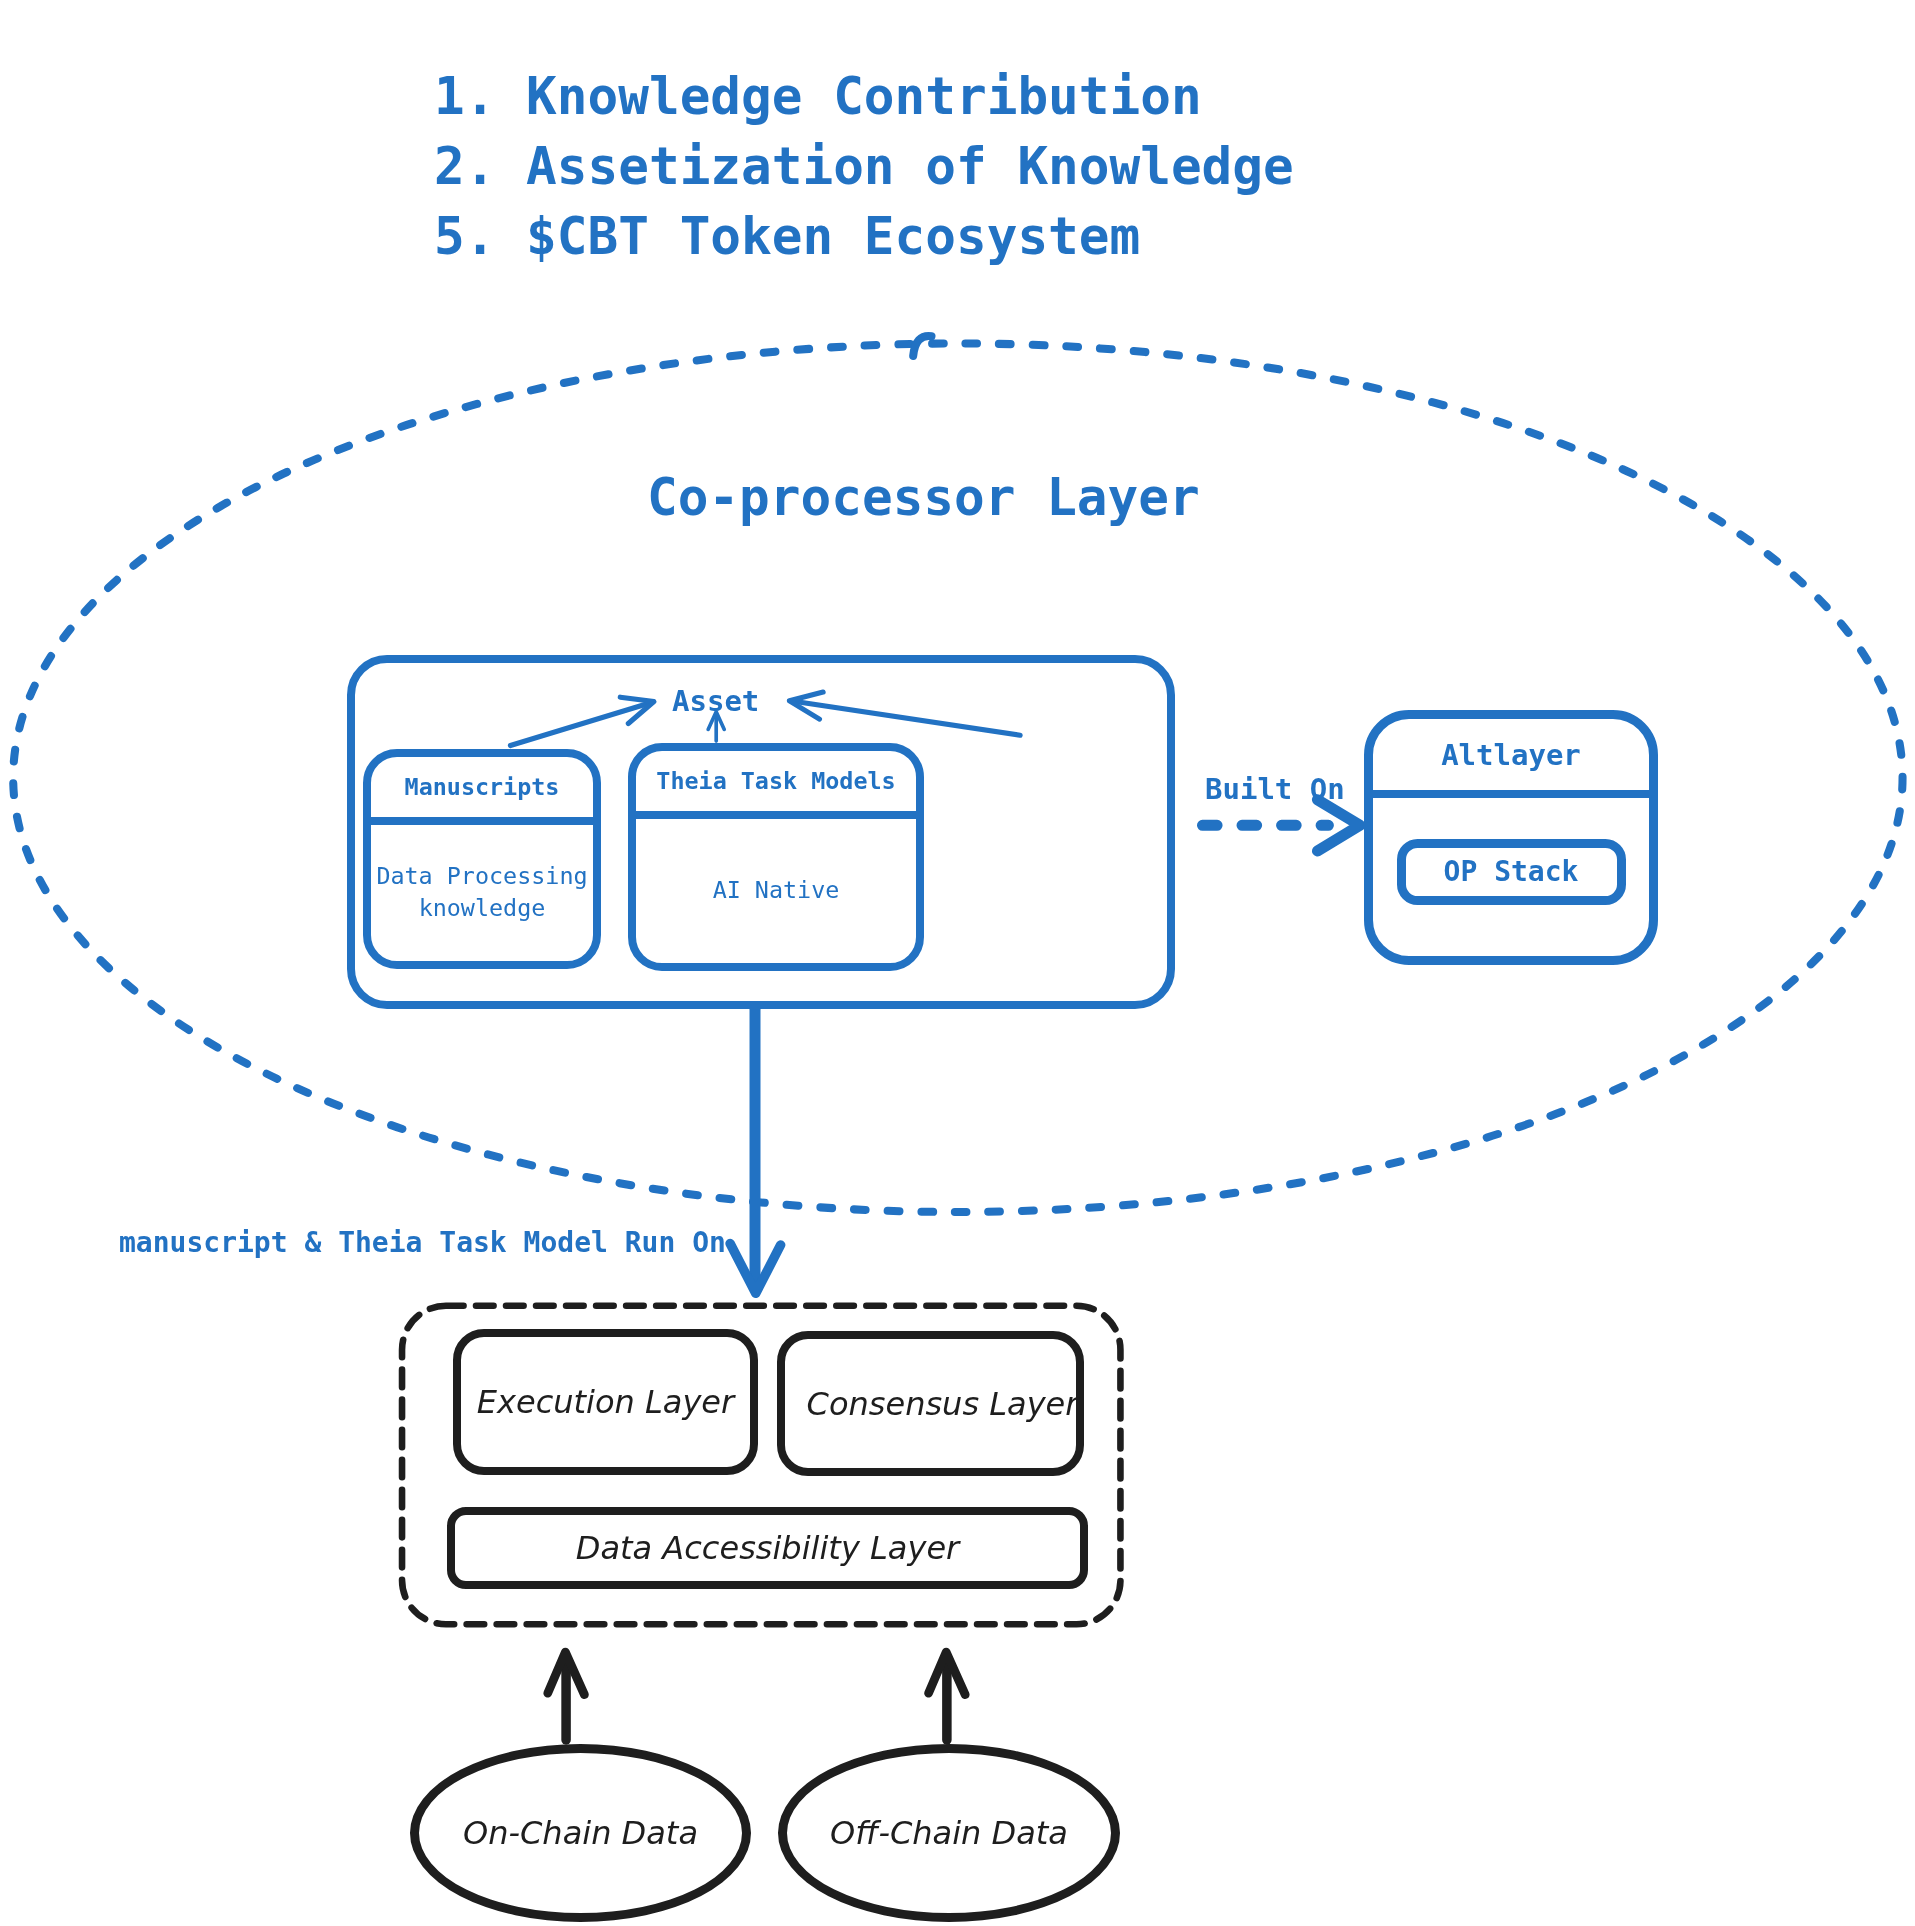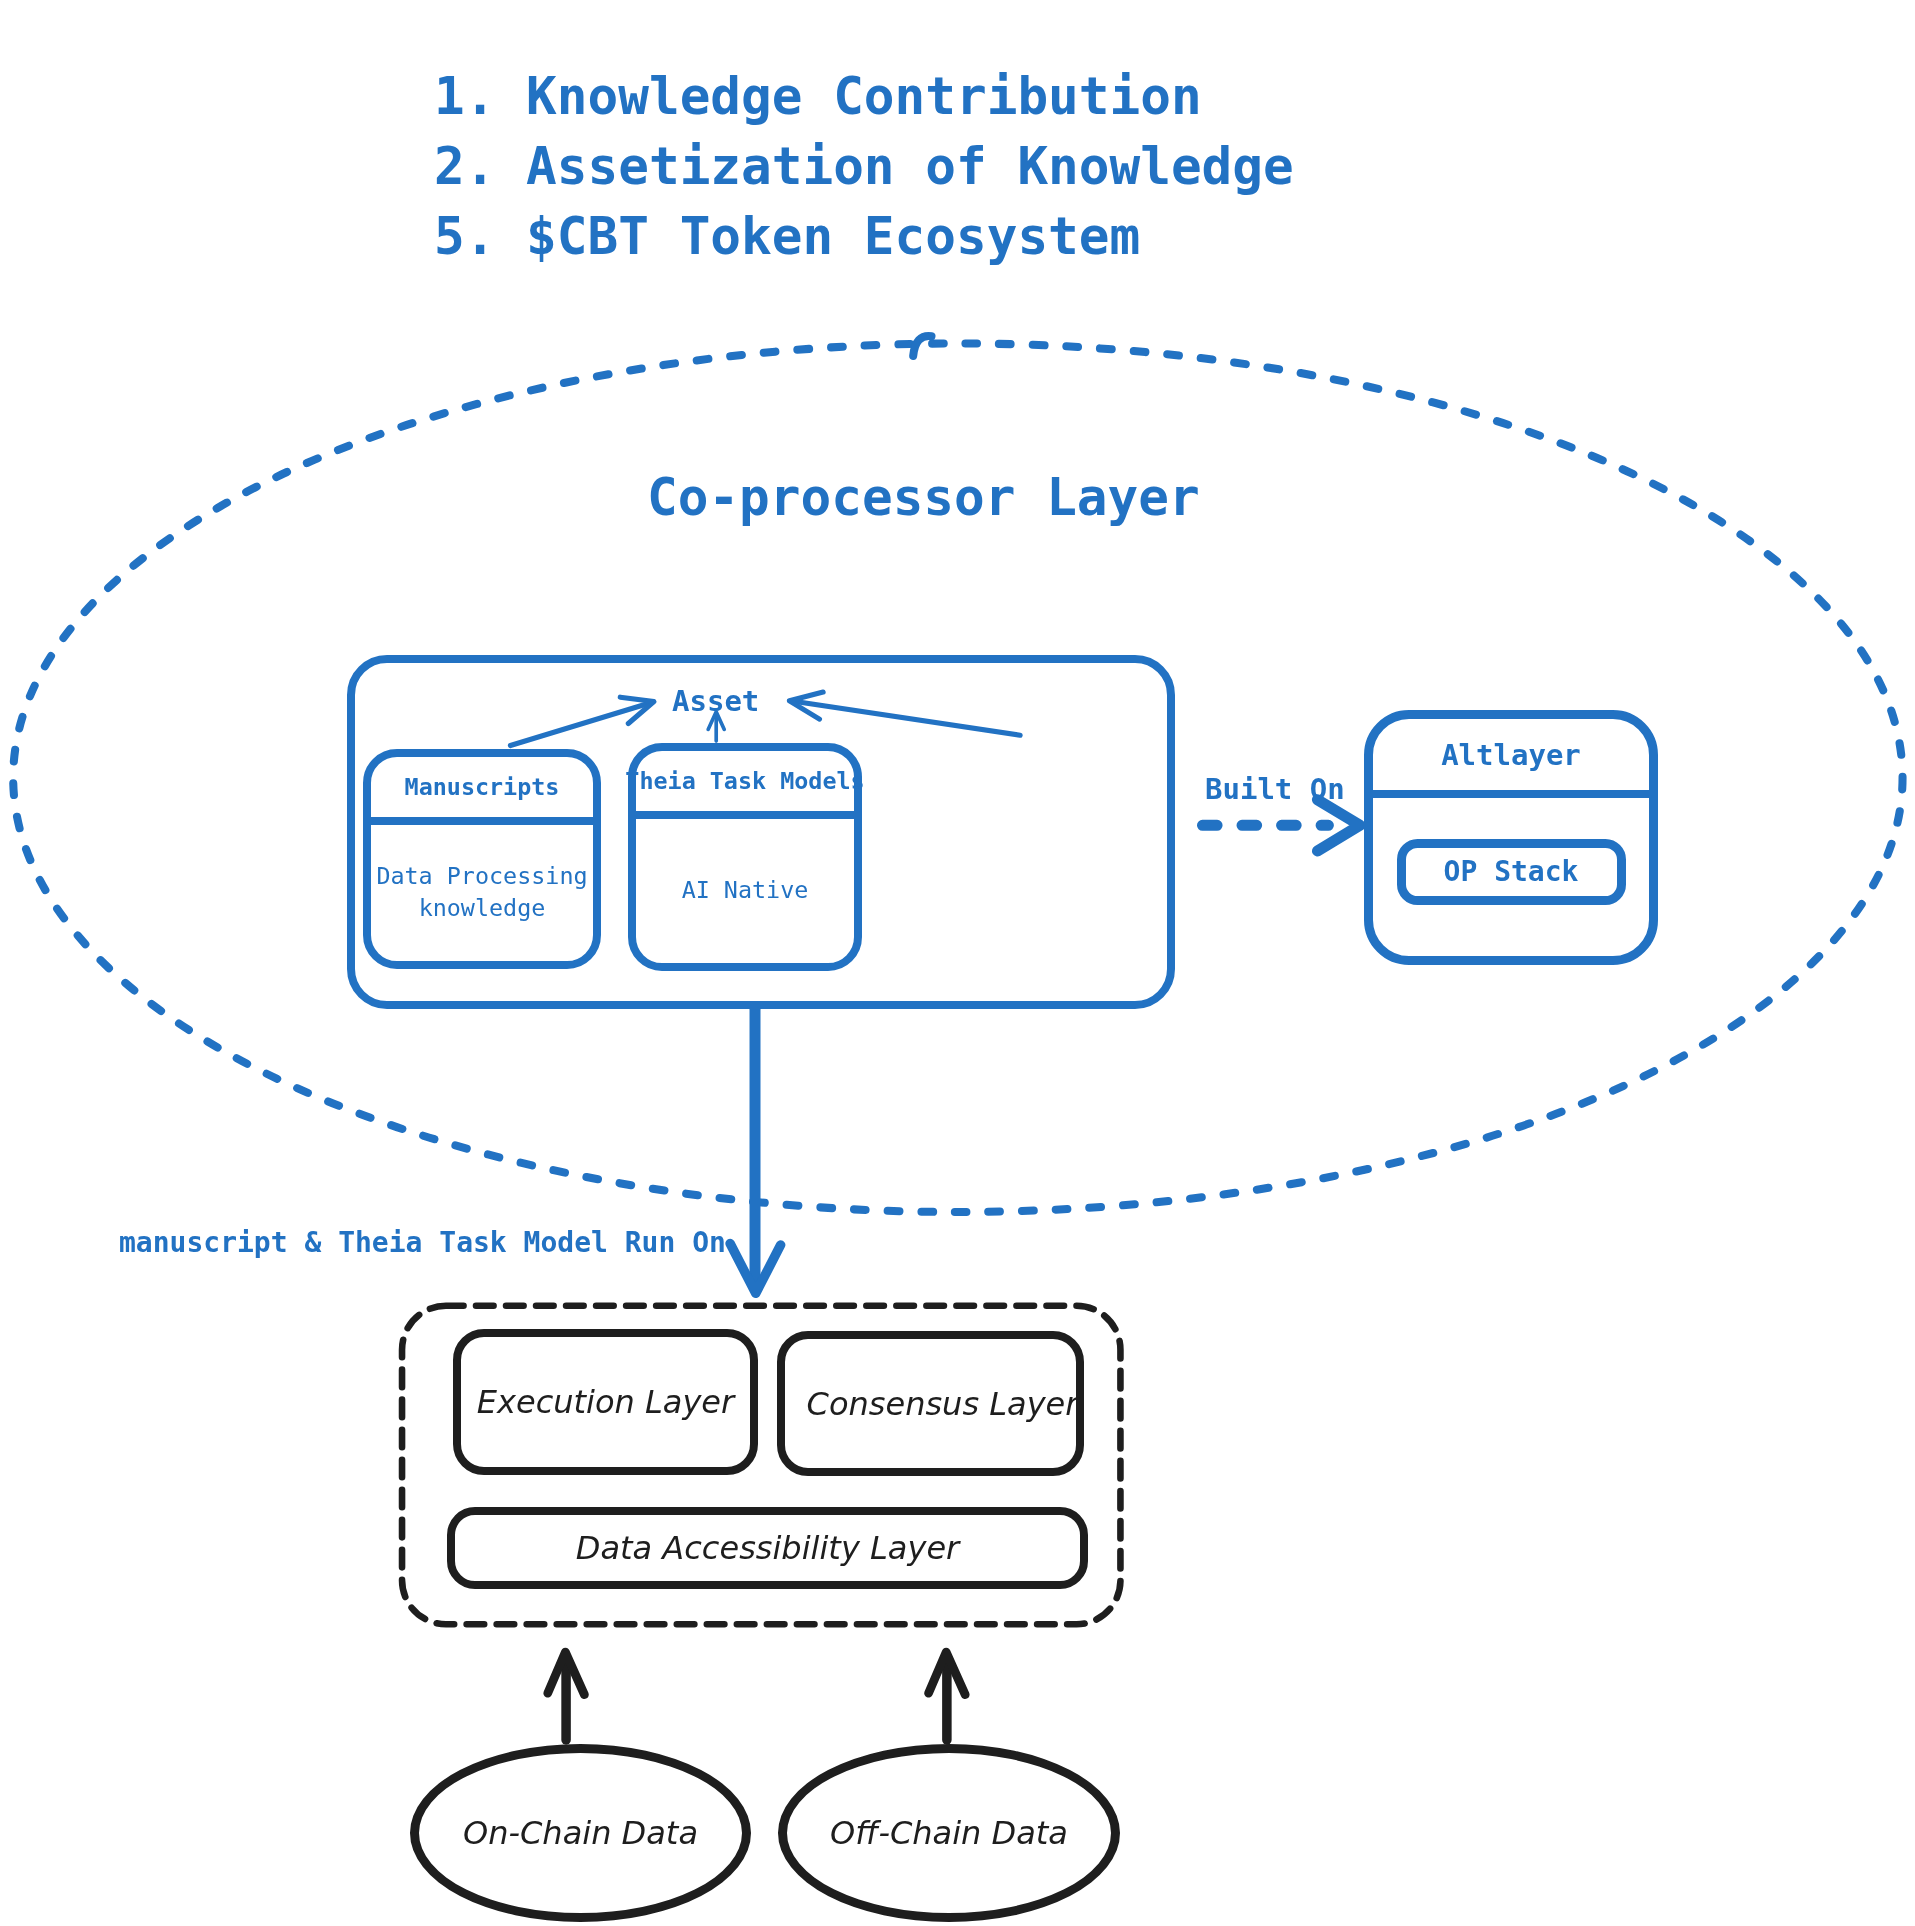--- a/index.html
+++ b/index.html
@@ -22,21 +22,21 @@
 
   
   .bcard{border:8px solid #2272C3;border-radius:34px;background:#ffffff;
     display:flex;flex-direction:column;box-sizing:border-box;}
   .bcard-header{height:60px;border-bottom:8.8px solid #2272C3;
     display:flex;align-items:center;justify-content:center;
     font-size:23.4px;font-weight:bold;color:#2272C3;white-space:nowrap;}
   .bcard-body{flex:1;display:flex;align-items:center;justify-content:center;text-align:center;
     font-size:23.4px;font-weight:normal;color:#2272C3;line-height:1.35;}
   #card-manuscripts{left:363px;top:749px;width:238px;height:220px;}
-  #card-theia{left:628px;top:743px;width:234px;height:228px;}
+  #card-theia{left:628px;top:743px;width:296px;height:228px;}
   #card-cbt{left:904px;top:738px;width:238px;height:223px;}
   #card-cbt .bcard-header{font-size:32px;}
   #card-manuscripts .bcard-body{padding:0 4.4px;}
 
   
   #altlayer-box{left:1364px;top:710px;width:294px;height:255px;
     border:9.5px solid #2272C3;border-radius:45px;box-sizing:border-box;
     display:flex;flex-direction:column;background:#ffffff;}
   #altlayer-header{height:71px;border-bottom:8.8px solid #2272C3;
     display:flex;align-items:center;justify-content:center;
@@ -45,21 +45,21 @@
   #opstack-box{width:229px;height:66px;border:9.5px solid #2272C3;border-radius:20.5px;
     box-sizing:border-box;display:flex;align-items:center;justify-content:center;
     font-size:28px;font-weight:bold;color:#2272C3;margin-top:-10.3px;white-space:nowrap;}
 
   
   .hand{font-family:"DejaVu Sans",sans-serif;font-style:italic;color:#1E1E1E;white-space:nowrap;}
   .kbox{border:8.8px solid #1E1E1E;border-radius:31px;box-sizing:border-box;background:#ffffff;
     display:flex;align-items:center;justify-content:center;font-size:32px;}
   #exec-box{left:445px;top:1329px;width:305px;height:146px;margin-left:8px;}
   #cons-box{left:777px;top:1331px;width:307px;height:145px;padding-left:24px;}
-  #da-box{left:447px;top:1507px;width:641px;height:82px;border-radius:28px;}
+  #da-box{left:447px;top:1507px;width:641px;height:82px;border-radius:19px;}
 
   .kellipse{border:9.5px solid #1E1E1E;border-radius:50%;box-sizing:border-box;background:#ffffff;
     display:flex;align-items:center;justify-content:center;font-size:32px;}
   #onchain-ellipse{left:410px;top:1744px;width:341px;height:178px;}
   #offchain-ellipse{left:778px;top:1744px;width:342px;height:178px;}
 </style>
 </head>
 <body>
 
 <div id="canvas">

